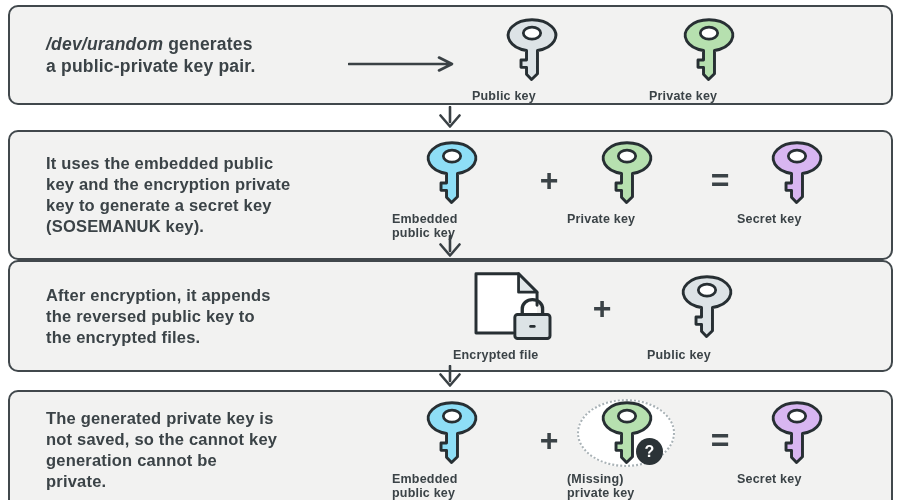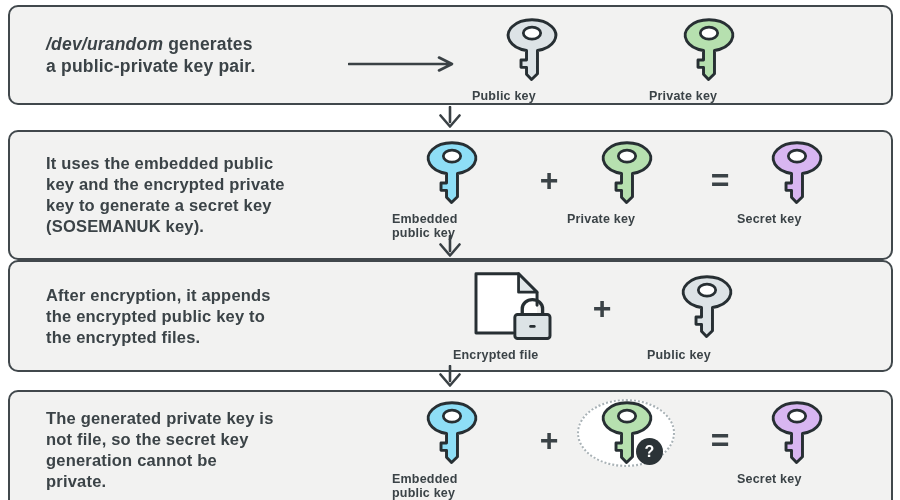--- a/index.html
+++ b/index.html
@@ -110,21 +110,21 @@
     </div>
   </section>
 
   <svg class="down-arrow da1" viewBox="0 0 28 23">
     <path class="arrow-stroke" d="M14,1 V16 M4.5,9.5 L14,20.5 L23.5,9.5"></path>
   </svg>
 
   <section class="panel p2">
     <div class="panel-text">
       <div>It uses the embedded public</div>
-      <div>key and the encrypted private</div>
+      <div>key and the encryption private</div>
       <div>key to generate a secret key</div>
       <div>(SOSEMANUK key).</div>
     </div>
     <div class="icon-group" style="left:382px">
       <div class="icon-box">
         <svg class="key" viewBox="0 0 60 70">
           <path class="k-body f-blue" d="M24,35.5 A26,17 0 1 1 36,35.5 L36,61 L29.5,67.2 L24,61.5 L24,54 L18,54 L18,46 L24,46 Z"></path>
           <ellipse class="k-hole" cx="30" cy="16.5" rx="9.5" ry="6.5"></ellipse>
         </svg>
       </div>
@@ -159,21 +159,21 @@
     </div>
   </section>
 
   <svg class="down-arrow da2" viewBox="0 0 28 23">
     <path class="arrow-stroke" d="M14,1 V16 M4.5,9.5 L14,20.5 L23.5,9.5"></path>
   </svg>
 
   <section class="panel p3">
     <div class="panel-text">
       <div>After encryption, it appends</div>
-      <div>the encrypted public key to</div>
+      <div>the reversed public key to</div>
       <div>the encrypted files.</div>
     </div>
     <div class="icon-group" style="left:443px">
       <div class="icon-box">
         <svg class="file-icon" viewBox="0 0 100 80">
           <path class="doc-fill" d="M10,4 H56 L76,24 V68 H10 Z"></path>
           <path class="doc-stroke" d="M56,4 H10 V68 H50 M56,4 L76,24 V38"></path>
           <path class="fold" d="M56,4 V24 H76 Z"></path>
           <path class="shackle" d="M60,48 V42 A11,10 0 0 1 82,42 V48"></path>
           <rect class="lock-body" x="52" y="48" width="38" height="26" rx="3"></rect>
@@ -198,21 +198,21 @@
     </div>
   </section>
 
   <svg class="down-arrow da3" viewBox="0 0 28 23">
     <path class="arrow-stroke" d="M14,1 V16 M4.5,9.5 L14,20.5 L23.5,9.5"></path>
   </svg>
 
   <section class="panel p4">
     <div class="panel-text">
       <div>The generated private key is</div>
-      <div>not file, so the secret key</div>
+      <div>not saved, so the cannot key</div>
       <div>generation cannot be</div>
       <div>private.</div>
     </div>
     <div class="icon-group" style="left:382px">
       <div class="icon-box">
         <svg class="key" viewBox="0 0 60 70">
           <path class="k-body f-blue" d="M24,35.5 A26,17 0 1 1 36,35.5 L36,61 L29.5,67.2 L24,61.5 L24,54 L18,54 L18,46 L24,46 Z"></path>
           <ellipse class="k-hole" cx="30" cy="16.5" rx="9.5" ry="6.5"></ellipse>
         </svg>
       </div>
@@ -224,20 +224,24 @@
     <div class="op" style="left:517px">+</div>
     <div class="icon-group" style="left:557px">
       <div class="dotted-circle"></div>
       <div class="icon-box">
         <svg class="key" viewBox="0 0 60 70">
           <path class="k-body f-green" d="M24,35.5 A26,17 0 1 1 36,35.5 L36,61 L29.5,67.2 L24,61.5 L24,54 L18,54 L18,46 L24,46 Z"></path>
           <ellipse class="k-hole" cx="30" cy="16.5" rx="9.5" ry="6.5"></ellipse>
         </svg>
       </div>
       <div class="badge">?</div>
+      <div class="label">
+        <div>(Missing)</div>
+        <div>private key</div>
+      </div>
     </div>
     <div class="op" style="left:688px">=</div>
     <div class="icon-group" style="left:727px">
       <div class="icon-box">
         <svg class="key" viewBox="0 0 60 70">
           <path class="k-body f-purple" d="M24,35.5 A26,17 0 1 1 36,35.5 L36,61 L29.5,67.2 L24,61.5 L24,54 L18,54 L18,46 L24,46 Z"></path>
           <ellipse class="k-hole" cx="30" cy="16.5" rx="9.5" ry="6.5"></ellipse>
         </svg>
       </div>
       <div class="label">

